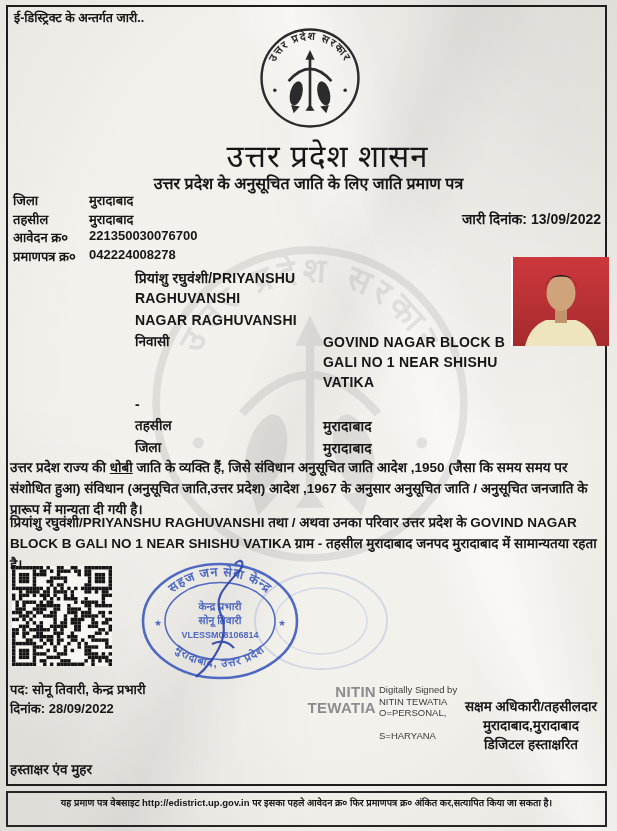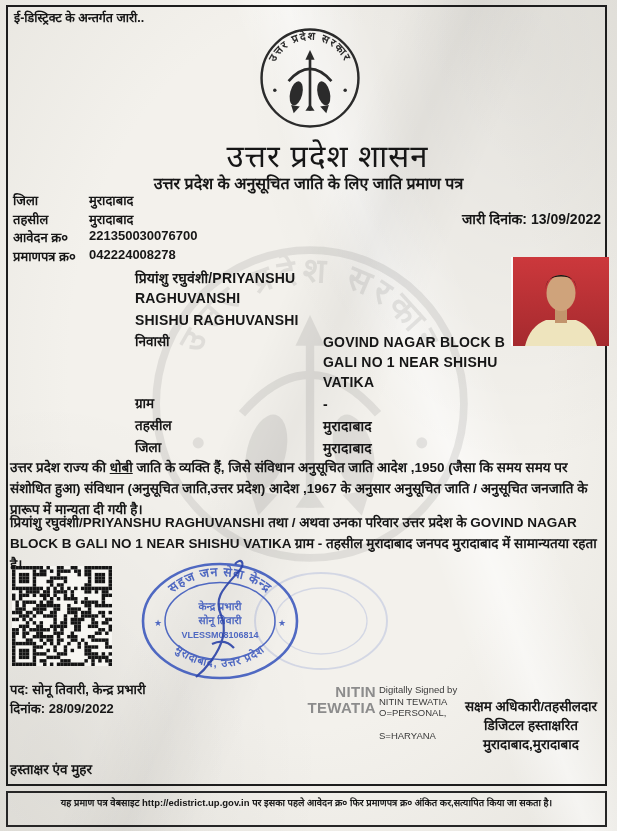--- a/index.html
+++ b/index.html
@@ -145,28 +145,27 @@
   <rect x="42" y="49" width="12" height="17" fill="#c2946c"></rect>
   <ellipse cx="48" cy="36" rx="14.5" ry="18" fill="#cfa37b"></ellipse>
   <path d="M32.5,33 C32.5,13 63.5,13 63.5,33 C63.5,23 58,19.5 48,19.5 C38,19.5 32.5,23 32.5,33 Z" fill="#171310"></path>
 </svg>
 
 <div class="holder">
   <div class="holder-row">
     <span class="hv">प्रियांशु रघुवंशी/PRIYANSHU RAGHUVANSHI</span>
   </div>
   <div class="holder-row">
-    <span class="hv">SHISHU RAGHUVANSHI</span>
+    <span class="hv">NAGAR RAGHUVANSHI</span>
   </div>
   <div class="holder-row">
     <span class="hl">निवासी</span>
     <span class="hv">GOVIND NAGAR BLOCK B GALI NO 1 NEAR SHISHU VATIKA</span>
   </div>
   <div class="holder-row">
-    <span class="hl">ग्राम</span>
     <span class="hv">-</span>
   </div>
   <div class="holder-row">
     <span class="hl">तहसील</span>
     <span class="hv">मुरादाबाद</span>
   </div>
   <div class="holder-row">
     <span class="hl">जिला</span>
     <span class="hv">मुरादाबाद</span>
   </div>
@@ -656,19 +655,19 @@
   <div class="digsig-name">NITIN TEWATIA</div>
   <div class="digsig-details">Digitally Signed by
 NITIN TEWATIA
 O=PERSONAL,
 
 S=HARYANA</div>
 </div>
 
 <div class="officer">
   <div>सक्षम अधिकारी/तहसीलदार</div>
+  <div>मुरादाबाद,मुरादाबाद</div>
   <div>डिजिटल हस्ताक्षरित</div>
-  <div>मुरादाबाद,मुरादाबाद</div>
 </div>
 
 <div class="footer-box">
   <div class="footer-line">यह प्रमाण पत्र वेबसाइट http://edistrict.up.gov.in पर इसका पहले आवेदन क्र० फिर प्रमाणपत्र क्र० अंकित कर,सत्यापित किया जा सकता है।</div>
 </div>
 
 </body></html>

